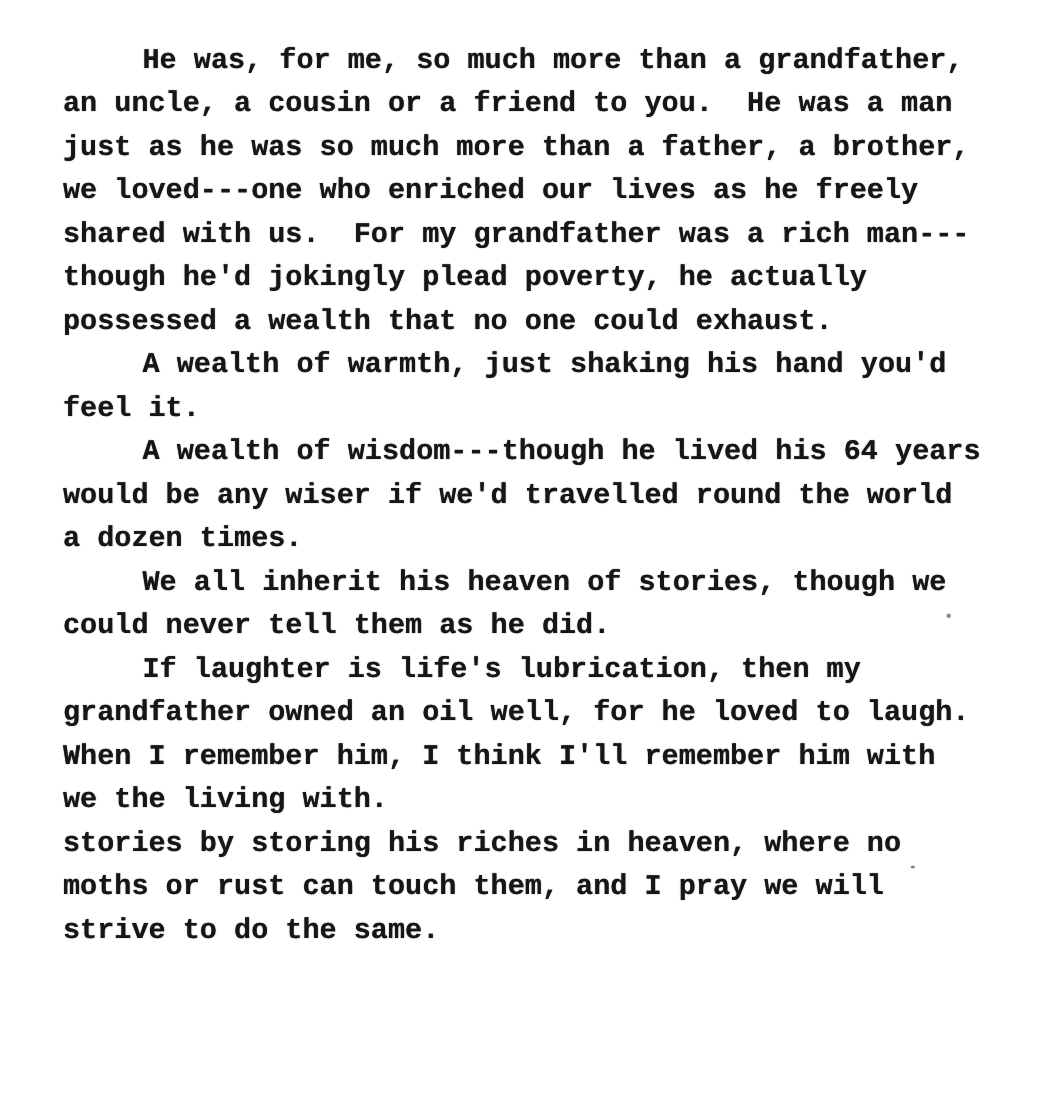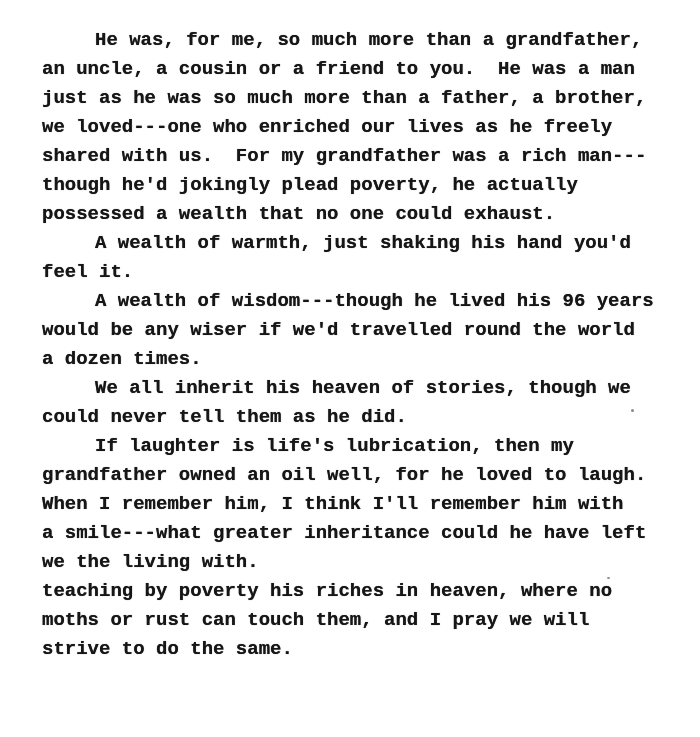--- a/index.html
+++ b/index.html
@@ -55,36 +55,35 @@
         <div class="line">we loved---one who enriched our lives as he freely</div>
         <div class="line">shared with us.  For my grandfather was a rich man---</div>
         <div class="line">though he'd jokingly plead poverty, he actually</div>
         <div class="line">possessed a wealth that no one could exhaust.</div>
       </div>
       <div class="paragraph">
         <div class="line indent">A wealth of warmth, just shaking his hand you'd</div>
         <div class="line">feel it.</div>
       </div>
       <div class="paragraph">
-        <div class="line indent">A wealth of wisdom---though he lived his 96 years</div>
+        <div class="line indent">A wealth of wisdom---though he lived his 64 years</div>
         <div class="line">would be any wiser if we'd travelled round the world</div>
         <div class="line">a dozen times.</div>
       </div>
       <div class="paragraph">
         <div class="line indent">We all inherit his heaven of stories, though we</div>
         <div class="line">could never tell them as he did.</div>
       </div>
       <div class="paragraph">
         <div class="line indent">If laughter is life's lubrication, then my</div>
         <div class="line">grandfather owned an oil well, for he loved to laugh.</div>
         <div class="line">When I remember him, I think I'll remember him with</div>
-        <div class="line">a smile---what greater inheritance could he have left</div>
         <div class="line">we the living with.</div>
       </div>
       <div class="paragraph">
-        <div class="line">teaching by poverty his riches in heaven, where no</div>
+        <div class="line">stories by storing his riches in heaven, where no</div>
         <div class="line">moths or rust can touch them, and I pray we will</div>
         <div class="line">strive to do the same.</div>
       </div>
     </div>
   <div class="speck s1"></div>
   <div class="speck s2"></div>
 </div>
 
 </body></html>

